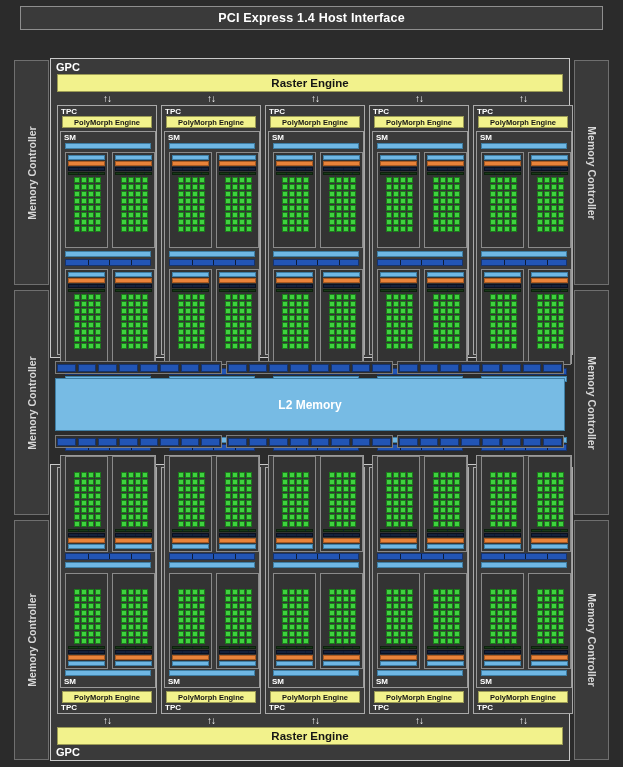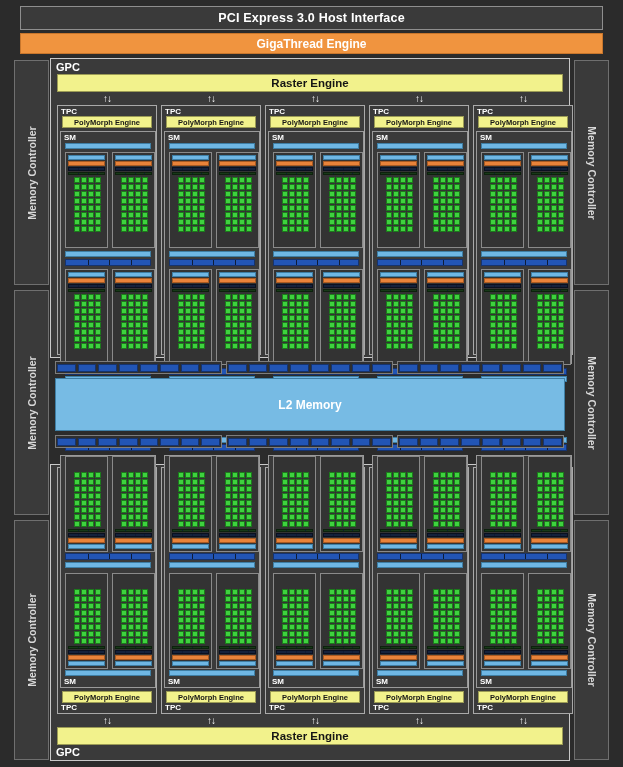--- a/index.html
+++ b/index.html
@@ -169,22 +169,21 @@
   .wm-url{
     color:#ffffff; font-size:13px; font-weight:bold;
     letter-spacing:.5px; text-shadow:0 0 2px #000;
   }
 </style>
 </head>
 <body>
 
 <div id="canvas">
 
-  <div class="hostbar">PCI Express 3.0 Host Interface</div>
-  <div class="gigabar">GigaThread Engine</div>
+  <div class="hostbar">PCI Express 1.4 Host Interface</div>
 
   <div id="mc-layer">
       <div class="mc left" style="left:14px; top:60px; height:225px;">
         <span class="lbl">Memory Controller</span>
       </div>
       <div class="mc left" style="left:14px; top:290px; height:225px;">
         <span class="lbl">Memory Controller</span>
       </div>
       <div class="mc left" style="left:14px; top:520px; height:240px;">
         <span class="lbl">Memory Controller</span>

